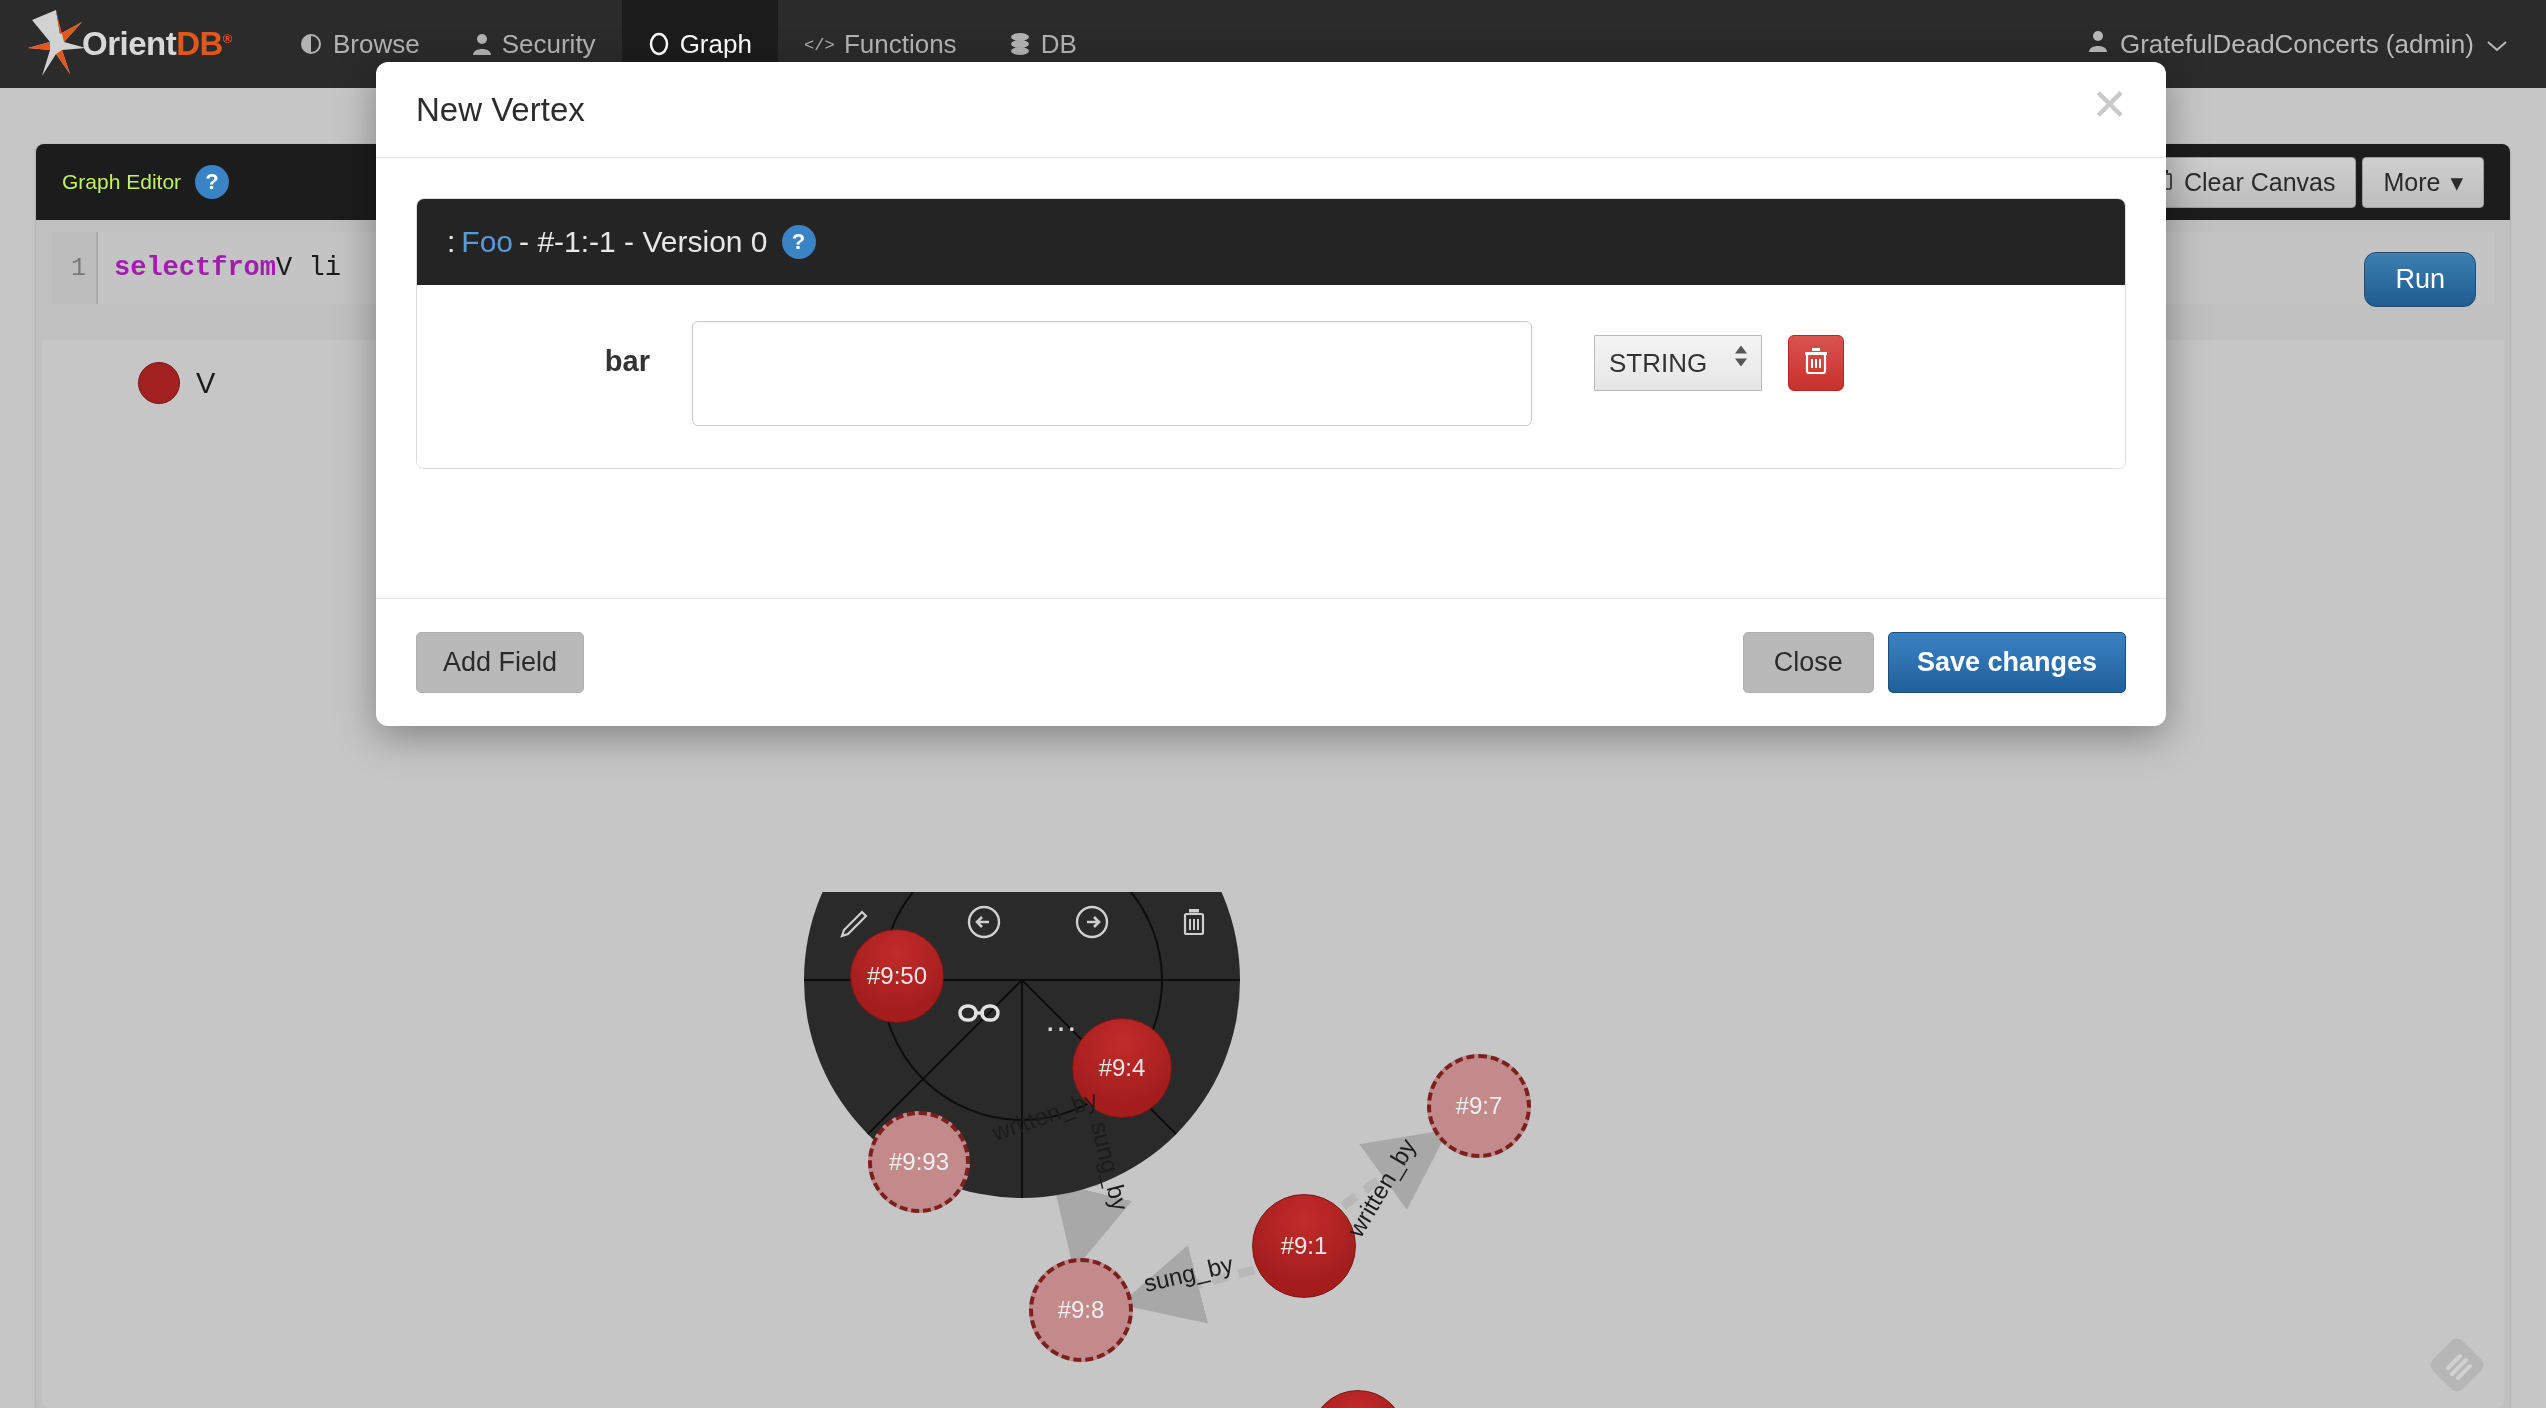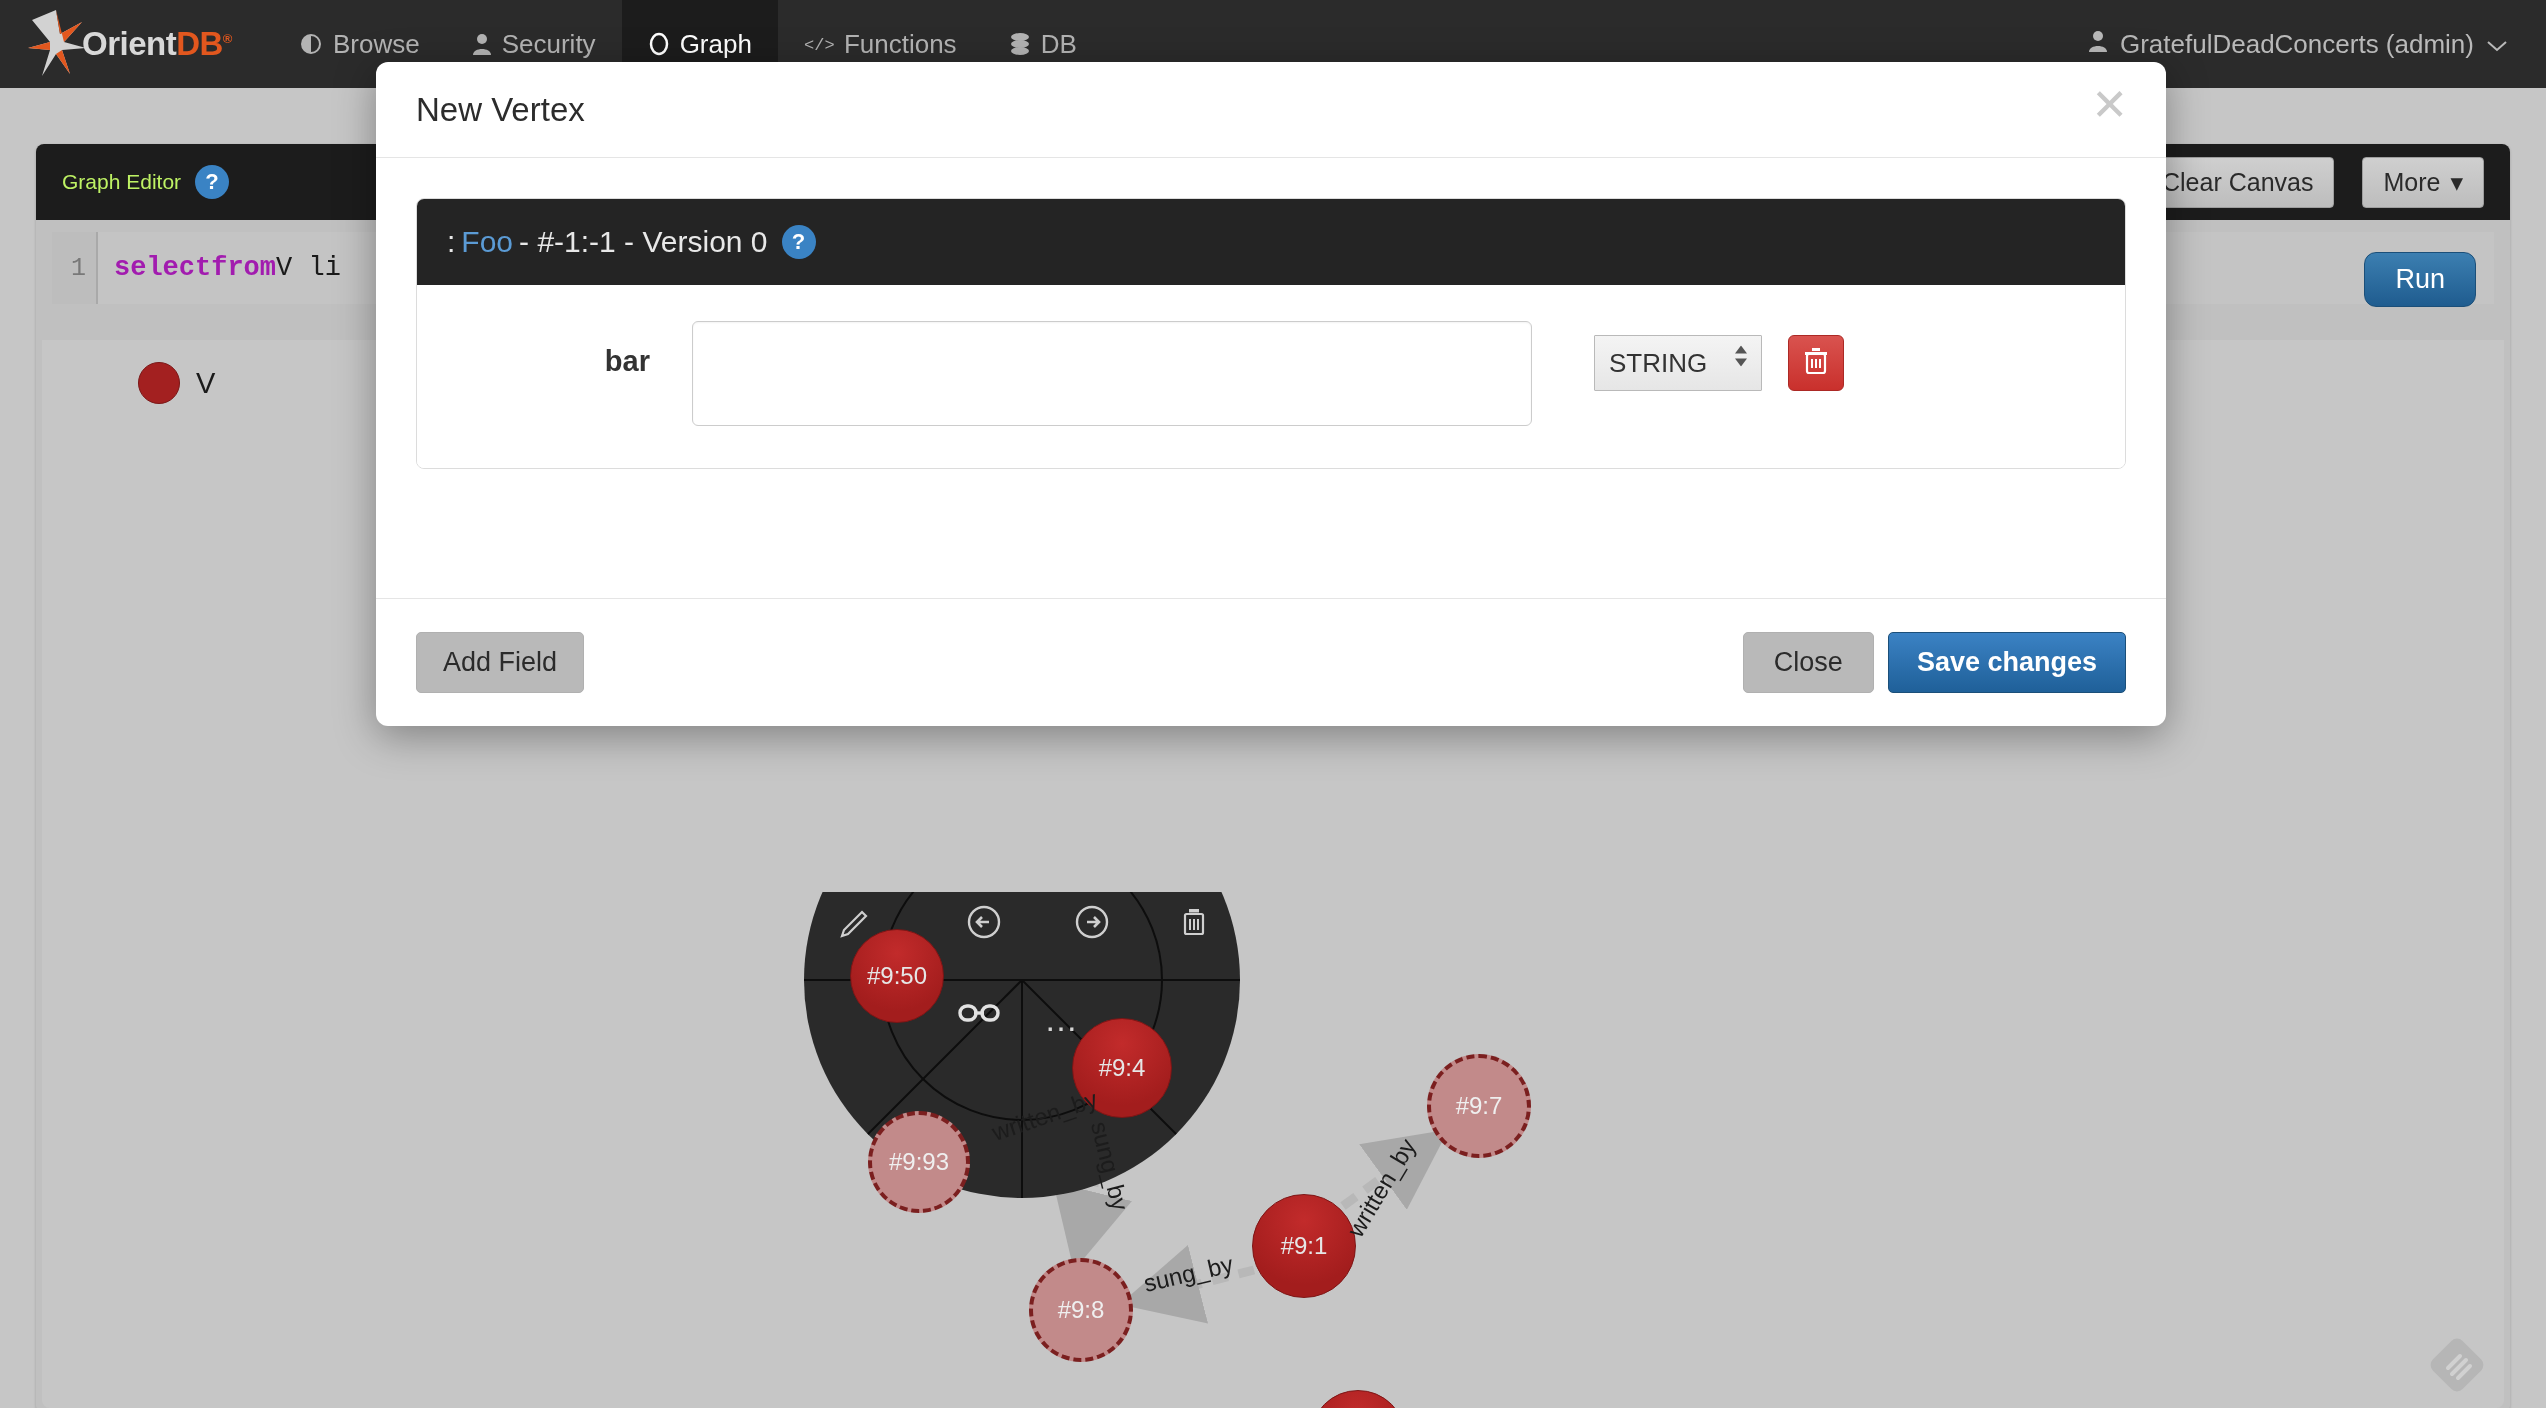--- a/index.html
+++ b/index.html
@@ -72,21 +72,21 @@
   }
   .panel-title { color: #bef264; font-size: 21px; }
   .help-badge {
     display: inline-flex; align-items: center; justify-content: center;
     width: 34px; height: 34px; border-radius: 50%;
     background: #3a83c4; color: #fff;
     font-size: 22px; font-weight: bold;
     margin-left: 14px; cursor: pointer;
     flex: none;
   }
-  .panel-head-right { margin-left: auto; display: flex; gap: 28px; }
+  .panel-head-right { margin-left: auto; display: flex; gap: 6px; }
   .btn-grey {
     background: linear-gradient(#cfcfcf,#bdbdbd);
     border: 1px solid #9e9e9e; border-radius: 4px;
     color: #2a2a2a; font-size: 25px;
     padding: 10px 20px; cursor: pointer;
     display: inline-flex; align-items: center; gap: 10px;
     white-space: nowrap;
   }
 
   .editor-area { padding: 12px 16px 0 16px; }

